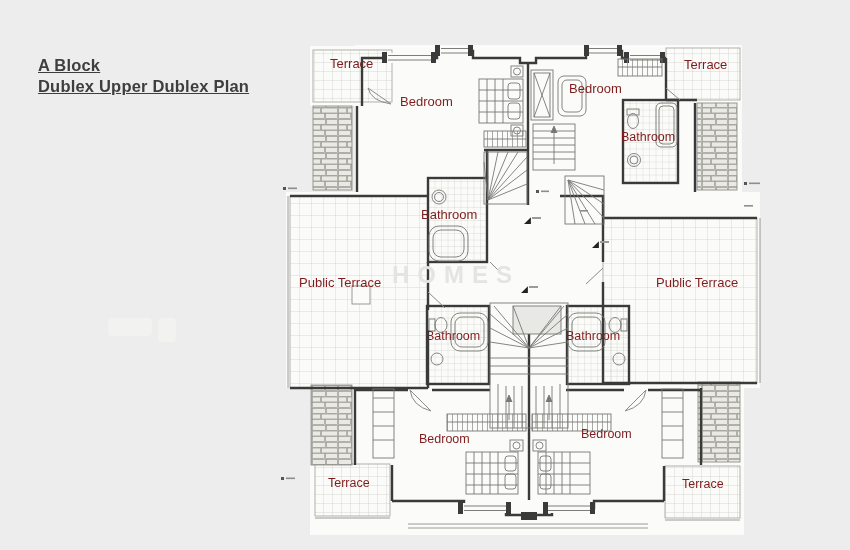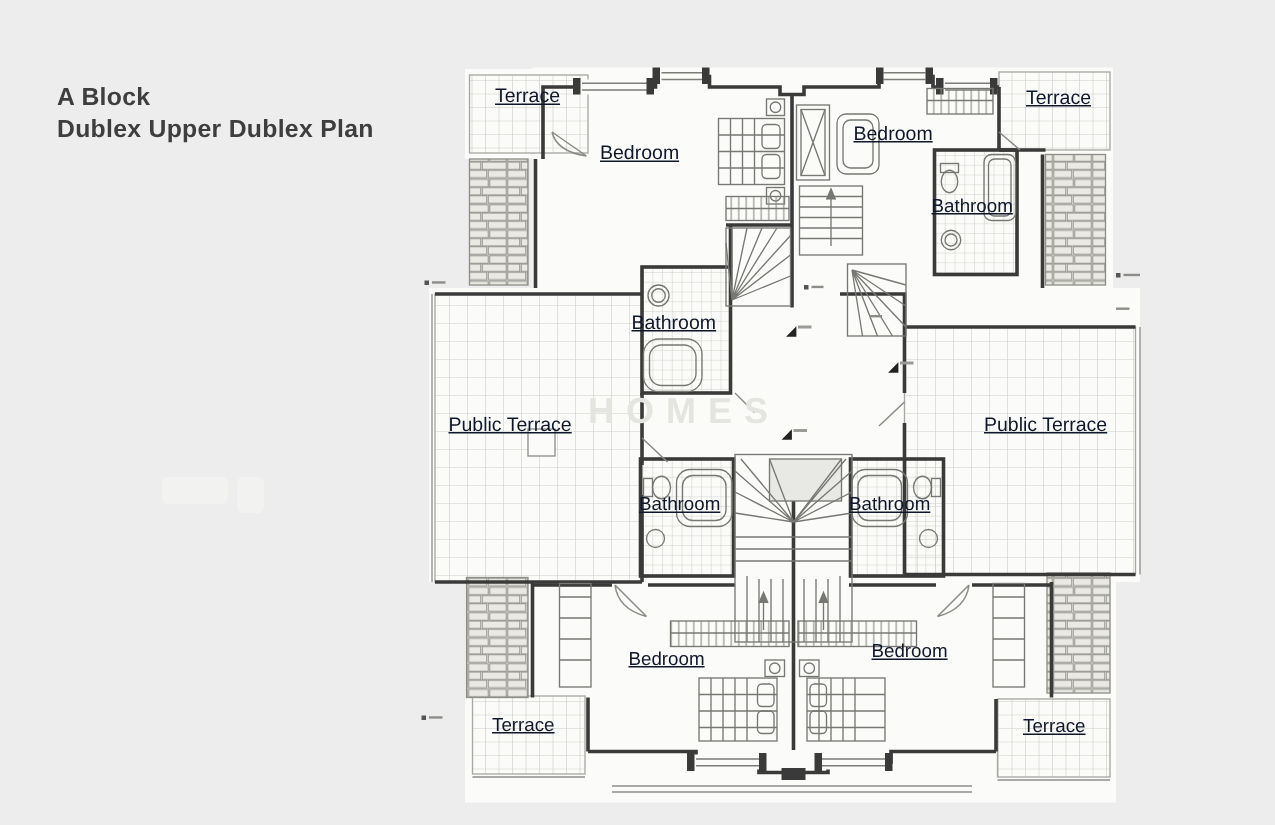--- a/index.html
+++ b/index.html
@@ -1,22 +1,22 @@
 <!DOCTYPE html>
 <html><head>
 <meta charset="utf-8">
 <style>
   html,body{margin:0;padding:0;background:#ecedec;}
   .stage{position:relative;width:850px;height:550px;background:#ecedec;
          font-family:"Liberation Sans", sans-serif;overflow:hidden;}
   .title-block{position:absolute;left:38px;top:55px;font-size:16.5px;font-weight:bold;
-               color:#3e3e3e;line-height:1.3;letter-spacing:.2px;}
+               color:#3e3e3e;line-height:1.3;letter-spacing:.2px;text-decoration:underline;}
   .plan-svg{position:absolute;left:0;top:0;}
   .labels-layer{position:absolute;left:0;top:0;width:850px;height:550px;pointer-events:none;}
-  .room-label{position:absolute;color:#0f172a;white-space:nowrap;line-height:1;text-decoration:underline;}
+  .room-label{position:absolute;color:#7f1d1d;white-space:nowrap;line-height:1;}
   .wm{position:absolute;left:392px;top:261px;font-size:24px;font-weight:bold;
       letter-spacing:8px;color:#e4e4e0;}
   .elev-marker{position:absolute;font-size:9px;color:#222;line-height:1;}
   .elev-marker .bar{display:inline-block;width:9px;height:2px;background:#9a9a96;
       margin-left:1px;vertical-align:4px;}
   .bg-blob{position:absolute;background:#f4f4f3;border-radius:4px;opacity:.8;}
 </style>
 </head>
 <body>
 

